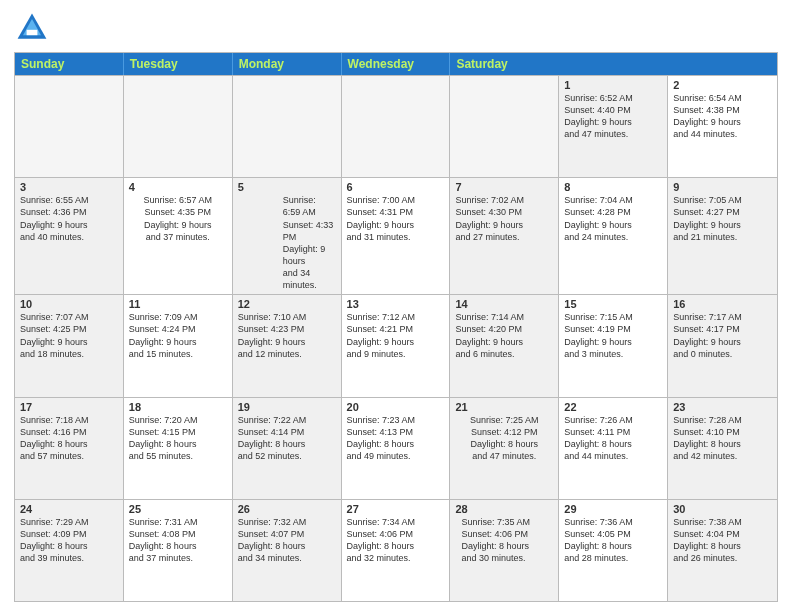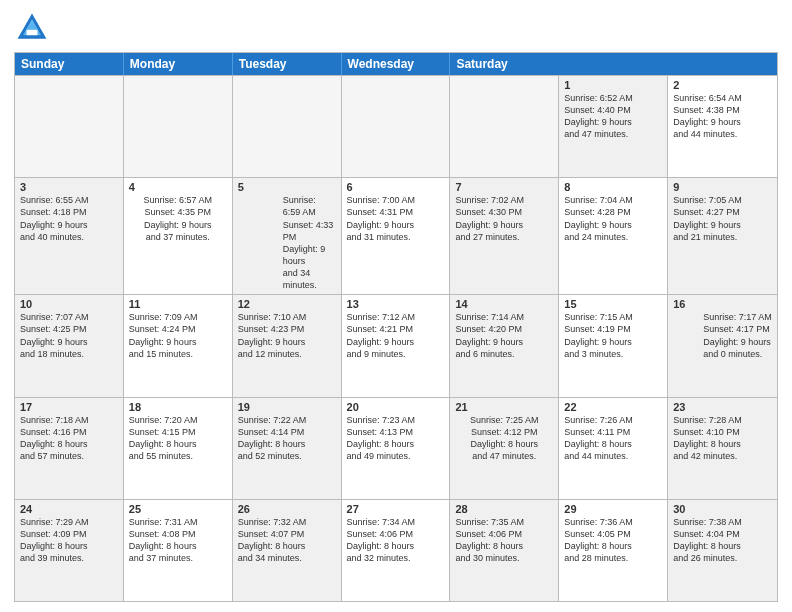--- a/index.html
+++ b/index.html
@@ -49,21 +49,21 @@
       display: flex;
       flex-direction: column;
       border: 1px solid #bbb;
     }
     .cal-header-row {
       display: grid;
       grid-template-columns: repeat(7, 1fr);
       background: #2176c7;
     }
     .cal-header-cell {
-      color: #ffffff;
+      color: #bef264;
       font-weight: bold;
       font-size: 12px;
       padding: 4px 6px;
       border-right: 1px solid #4a9ae0;
     }
     .cal-header-cell:last-child { border-right: none; }
     .cal-body {
       flex: 1;
       display: flex;
       flex-direction: column;
@@ -114,22 +114,22 @@
     </div>
     <div class="title-block">
       <div class="title-month"></div>
       <div class="title-location"></div>
     </div>
   </div>
 
   <div class="calendar">
     <div class="cal-header-row">
     <div class="cal-header-cell">Sunday</div>
+        <div class="cal-header-cell">Tuesday</div>
         <div class="cal-header-cell">Monday</div>
-        <div class="cal-header-cell">Tuesday</div>
         <div class="cal-header-cell">Wednesday</div>
         <div class="cal-header-cell">Saturday</div>
       </div>
     <div class="cal-body">
     <div class="cal-row">
           <div class="cal-cell empty"></div>
           <div class="cal-cell empty"></div>
           <div class="cal-cell empty"></div>
           <div class="cal-cell empty"></div>
           <div class="cal-cell empty"></div>
@@ -145,21 +145,21 @@
             <div class="day-info" style="white-space: pre-line;">Sunrise: 6:54 AM
 Sunset: 4:38 PM
 Daylight: 9 hours
 and 44 minutes.</div>
           </div>
         </div>
         <div class="cal-row">
           <div class="cal-cell shaded">
             <div class="day-num">3</div>
             <div class="day-info" style="white-space: pre-line;">Sunrise: 6:55 AM
-Sunset: 4:18 PM
+Sunset: 4:36 PM
 Daylight: 9 hours
 and 40 minutes.</div>
           </div>
           <div class="cal-cell">
             <div class="day-num">4</div>
             <div class="day-info" style="white-space: pre-line; text-align: center;">Sunrise: 6:57 AM
 Sunset: 4:35 PM
 Daylight: 9 hours
 and 37 minutes.</div>
           </div>
@@ -237,21 +237,21 @@
           </div>
           <div class="cal-cell">
             <div class="day-num">15</div>
             <div class="day-info" style="white-space: pre-line;">Sunrise: 7:15 AM
 Sunset: 4:19 PM
 Daylight: 9 hours
 and 3 minutes.</div>
           </div>
           <div class="cal-cell shaded">
             <div class="day-num">16</div>
-            <div class="day-info" style="white-space: pre-line; margin-left: 30px;">Sunrise: 7:17 AM
+            <div class="day-info" style="white-space: pre-line;">Sunrise: 7:17 AM
 Sunset: 4:17 PM
 Daylight: 9 hours
 and 0 minutes.</div>
           </div>
         </div>
         <div class="cal-row">
           <div class="cal-cell shaded">
             <div class="day-num">17</div>
             <div class="day-info" style="white-space: pre-line;">Sunrise: 7:18 AM
 Sunset: 4:16 PM
@@ -325,21 +325,21 @@
           </div>
           <div class="cal-cell">
             <div class="day-num">27</div>
             <div class="day-info" style="white-space: pre-line;">Sunrise: 7:34 AM
 Sunset: 4:06 PM
 Daylight: 8 hours
 and 32 minutes.</div>
           </div>
           <div class="cal-cell shaded">
             <div class="day-num">28</div>
-            <div class="day-info" style="white-space: pre-line;">Sunrise: 7:35 AM
+            <div class="day-info" style="white-space: pre-line; margin-left: 6px;">Sunrise: 7:35 AM
 Sunset: 4:06 PM
 Daylight: 8 hours
 and 30 minutes.</div>
           </div>
           <div class="cal-cell">
             <div class="day-num">29</div>
             <div class="day-info" style="white-space: pre-line;">Sunrise: 7:36 AM
 Sunset: 4:05 PM
 Daylight: 8 hours
 and 28 minutes.</div>

